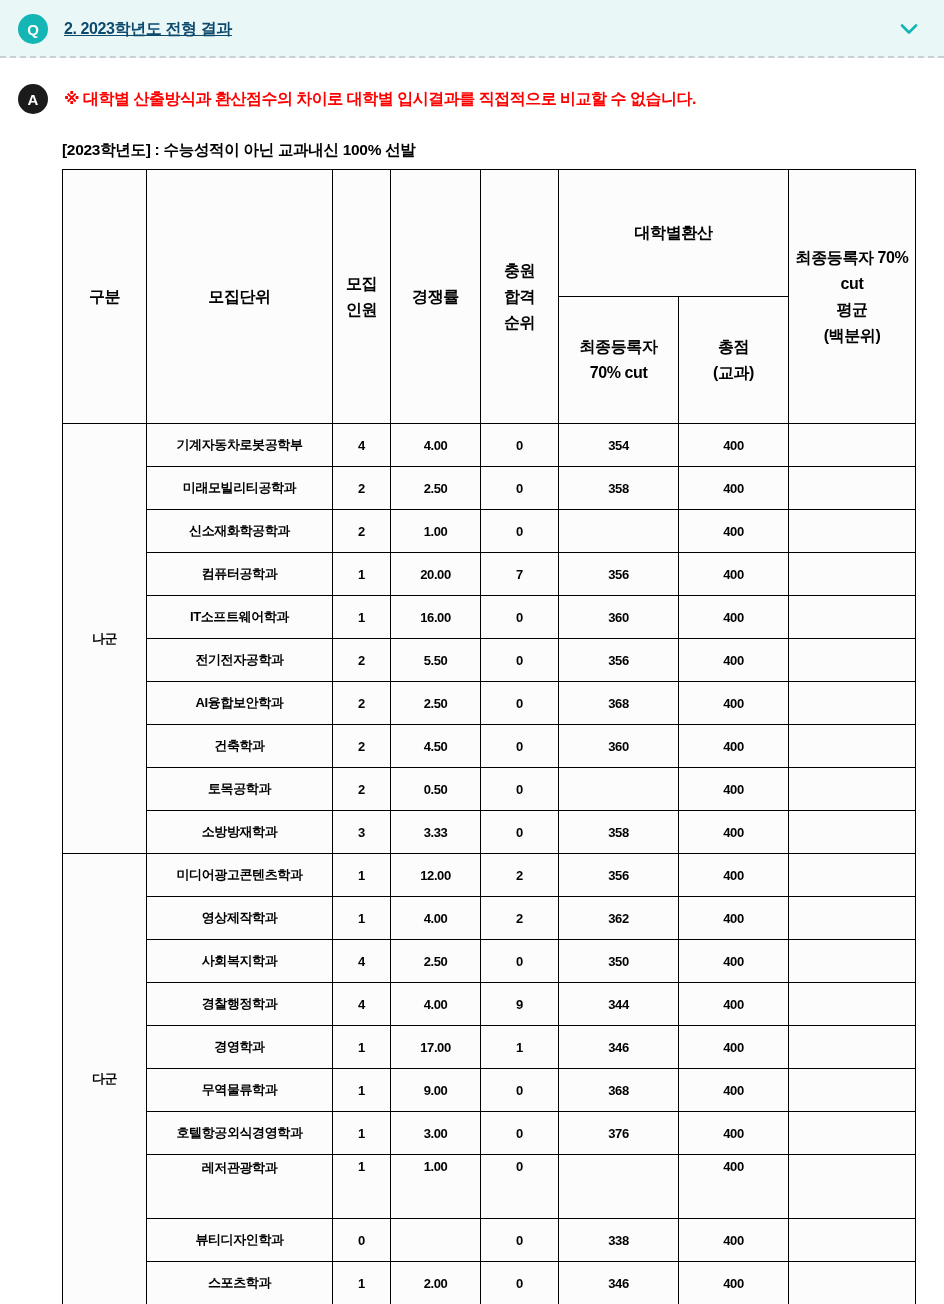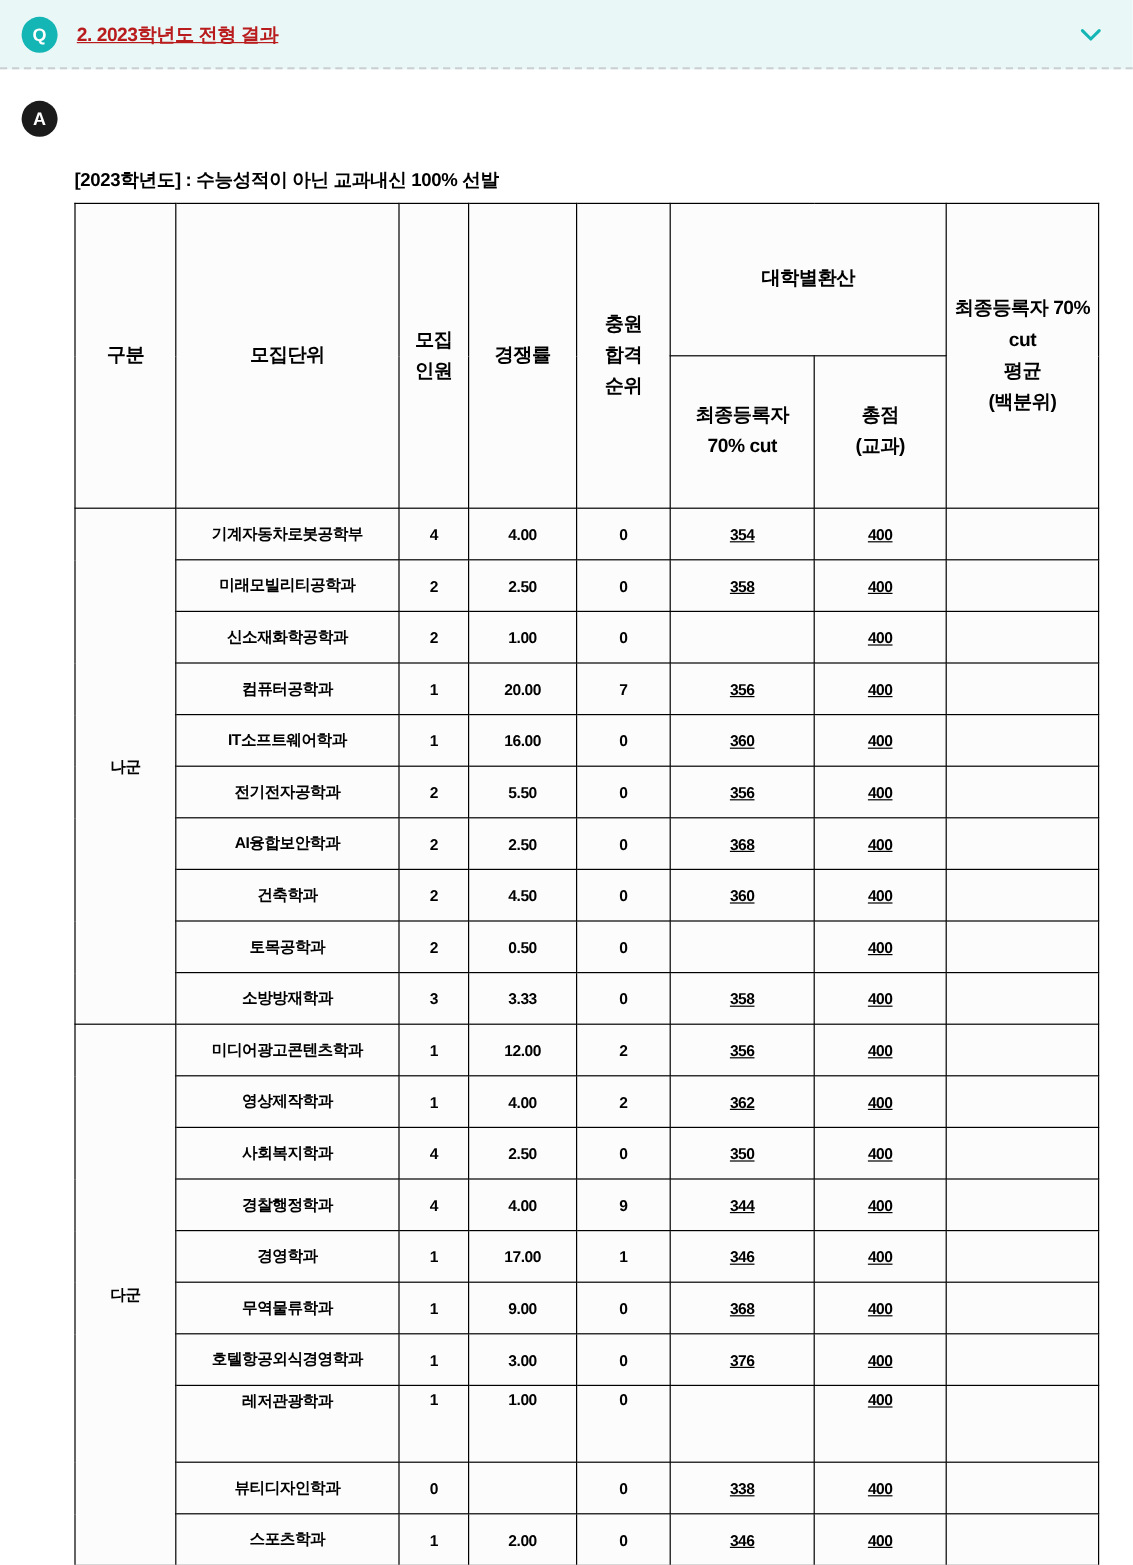--- a/index.html
+++ b/index.html
@@ -44,21 +44,21 @@
     color: #ffffff;
     flex: 0 0 auto;
   }
   .badge-q { background: #14b5b5; }
   .badge-a { background: #1b1b1b; }
 
   .q-title {
     margin-left: 16px;
     font-size: 16px;
     font-weight: bold;
-    color: #b91c1c;
+    color: #0c4a6e;
     text-decoration: underline;
     letter-spacing: -0.4px;
     cursor: pointer;
   }
   .chevron {
     position: absolute;
     right: 22px;
     top: 50%;
     transform: translateY(-50%);
     width: 26px;
@@ -151,21 +151,20 @@
     font-size: 13.5px;
   }
   td.c-num {
     font-size: 14px;
   }
   td.c-rate {
     font-size: 13px;
   }
   td.c-score {
     font-size: 15px;
-    text-decoration: underline;
   }
   tbody tr { height: 43px; }
   tbody tr.tall { height: 64px; }
   tbody tr.tall td { vertical-align: top; padding-top: 4px; }
 
   td.rowspan-group {
     vertical-align: top;
     padding-top: 12px;
     margin-left: 21px;
   }
@@ -180,20 +179,21 @@
     <svg width="24" height="24" viewBox="0 0 24 24" aria-hidden="true">
       <path d="M5 8.5 L12 15.5 L19 8.5" fill="none" stroke="#14b5b5" stroke-width="2.6" stroke-linecap="round" stroke-linejoin="round"></path>
     </svg>
   </div>
 </div>
 
 <div class="qa-body">
 
   <div class="answer-row">
     <div class="badge badge-a">A</div>
+    <div class="answer-notice">※ 대학별 산출방식과 환산점수의 차이로 대학별 입시결과를 직접적으로 비교할 수 없습니다.</div>
   </div>
 
   <div class="table-caption">[2023학년도] : 수능성적이 아닌 교과내신 100% 선발</div>
 
   <div class="table-wrap">
     <table class="result-table">
       <colgroup>
         <col style="width:84px">
         <col style="width:186px">
         <col style="width:58px">

